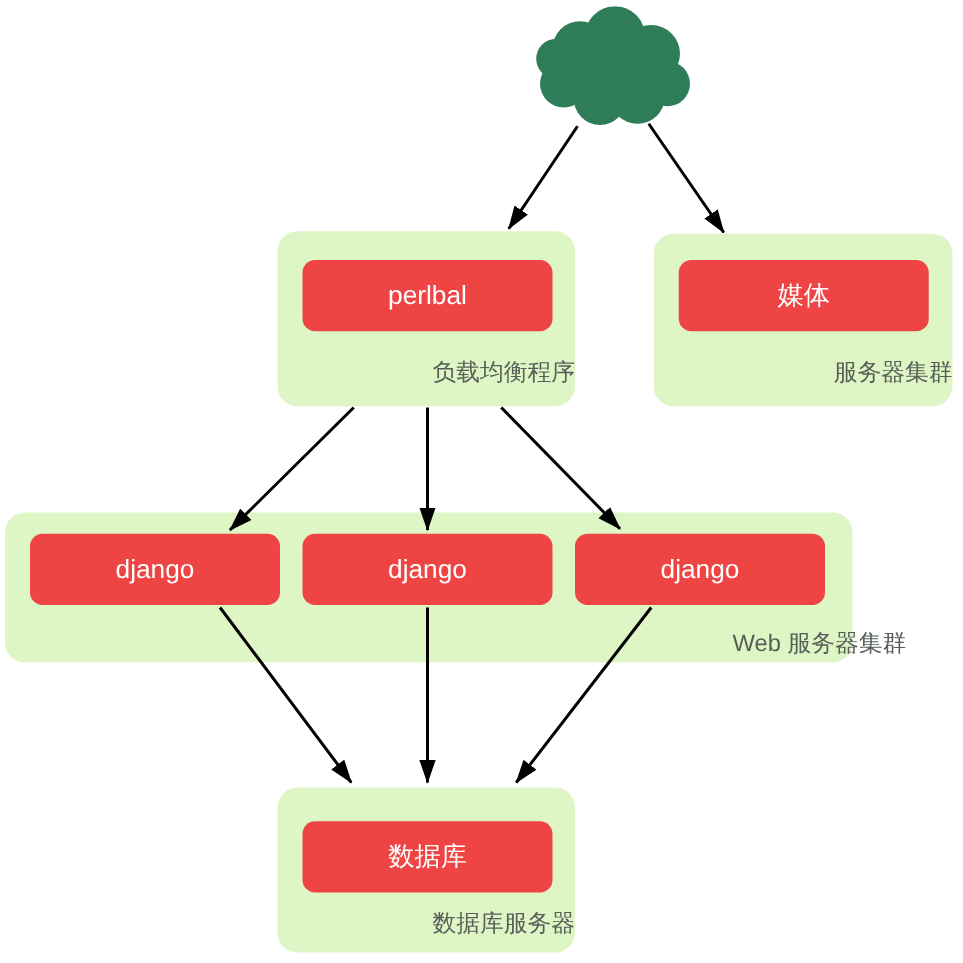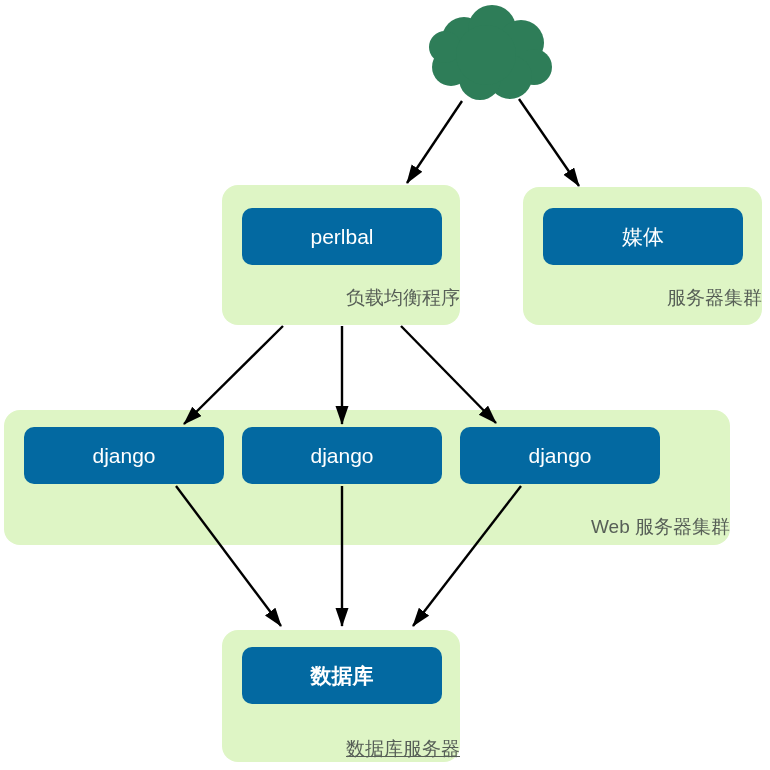--- a/index.html
+++ b/index.html
@@ -29,21 +29,21 @@
     z-index: 6;
   }
   .cluster {
     position: absolute;
     background: #def5c5;
     border-radius: 16px;
     z-index: 1;
   }
   .node {
     position: absolute;
-    background: #0369a1;
+    background: #ef4444;
     border-radius: 10px;
     height: 57px;
     width: 200px;
     line-height: 57px;
     text-align: center;
     color: #ffffff;
     font-size: 21px;
     z-index: 2;
   }
   .caption {
@@ -51,34 +51,34 @@
     left: 0;
     width: 100%;
     text-align: right;
     color: #575f57;
     font-size: 19px;
     z-index: 2;
   }
   
   #cluster-lb     { left: 222px; top: 185px; width: 238px; height: 140px; }
   #cluster-media  { left: 523px; top: 187px; width: 239px; height: 138px; }
-  #cluster-web    { left: 4px;   top: 410px; width: 678px; height: 135px; padding-left: 48px; }
+  #cluster-web    { left: 4px;   top: 410px; width: 678px; height: 120px; }
   #cluster-db     { left: 222px; top: 630px; width: 238px; height: 132px; }
 
   #node-perlbal  { left: 20px;  top: 23px; }
   #node-media    { left: 20px;  top: 21px; }
   #node-django-1 { left: 20px;  top: 17px; }
   #node-django-2 { left: 238px; top: 17px; }
   #node-django-3 { left: 456px; top: 17px; }
-  #node-db       { left: 20px;  top: 17px; font-weight: bold; }
+  #node-db       { left: 20px;  top: 27px; }
 
   #caption-lb    { top: 100px; }
   #caption-media { top: 98px;  }
-  #caption-web   { top: 104px;  }
-  #caption-db    { top: 106px; text-decoration: underline;  }
+  #caption-web   { top: 92px; margin-left: 43px;  }
+  #caption-db    { top: 96px;  }
 </style>
 </head>
 <body>
 
 <div class="canvas">
 
   <svg class="edges-layer" viewBox="0 0 770 770" xmlns="http://www.w3.org/2000/svg">
     <defs>
       <marker id="ah" markerUnits="userSpaceOnUse" markerWidth="22" markerHeight="15" refX="18" refY="6.5" orient="auto">
         <path d="M0,0 L19,6.5 L0,13 Z" fill="#000000"></path>

